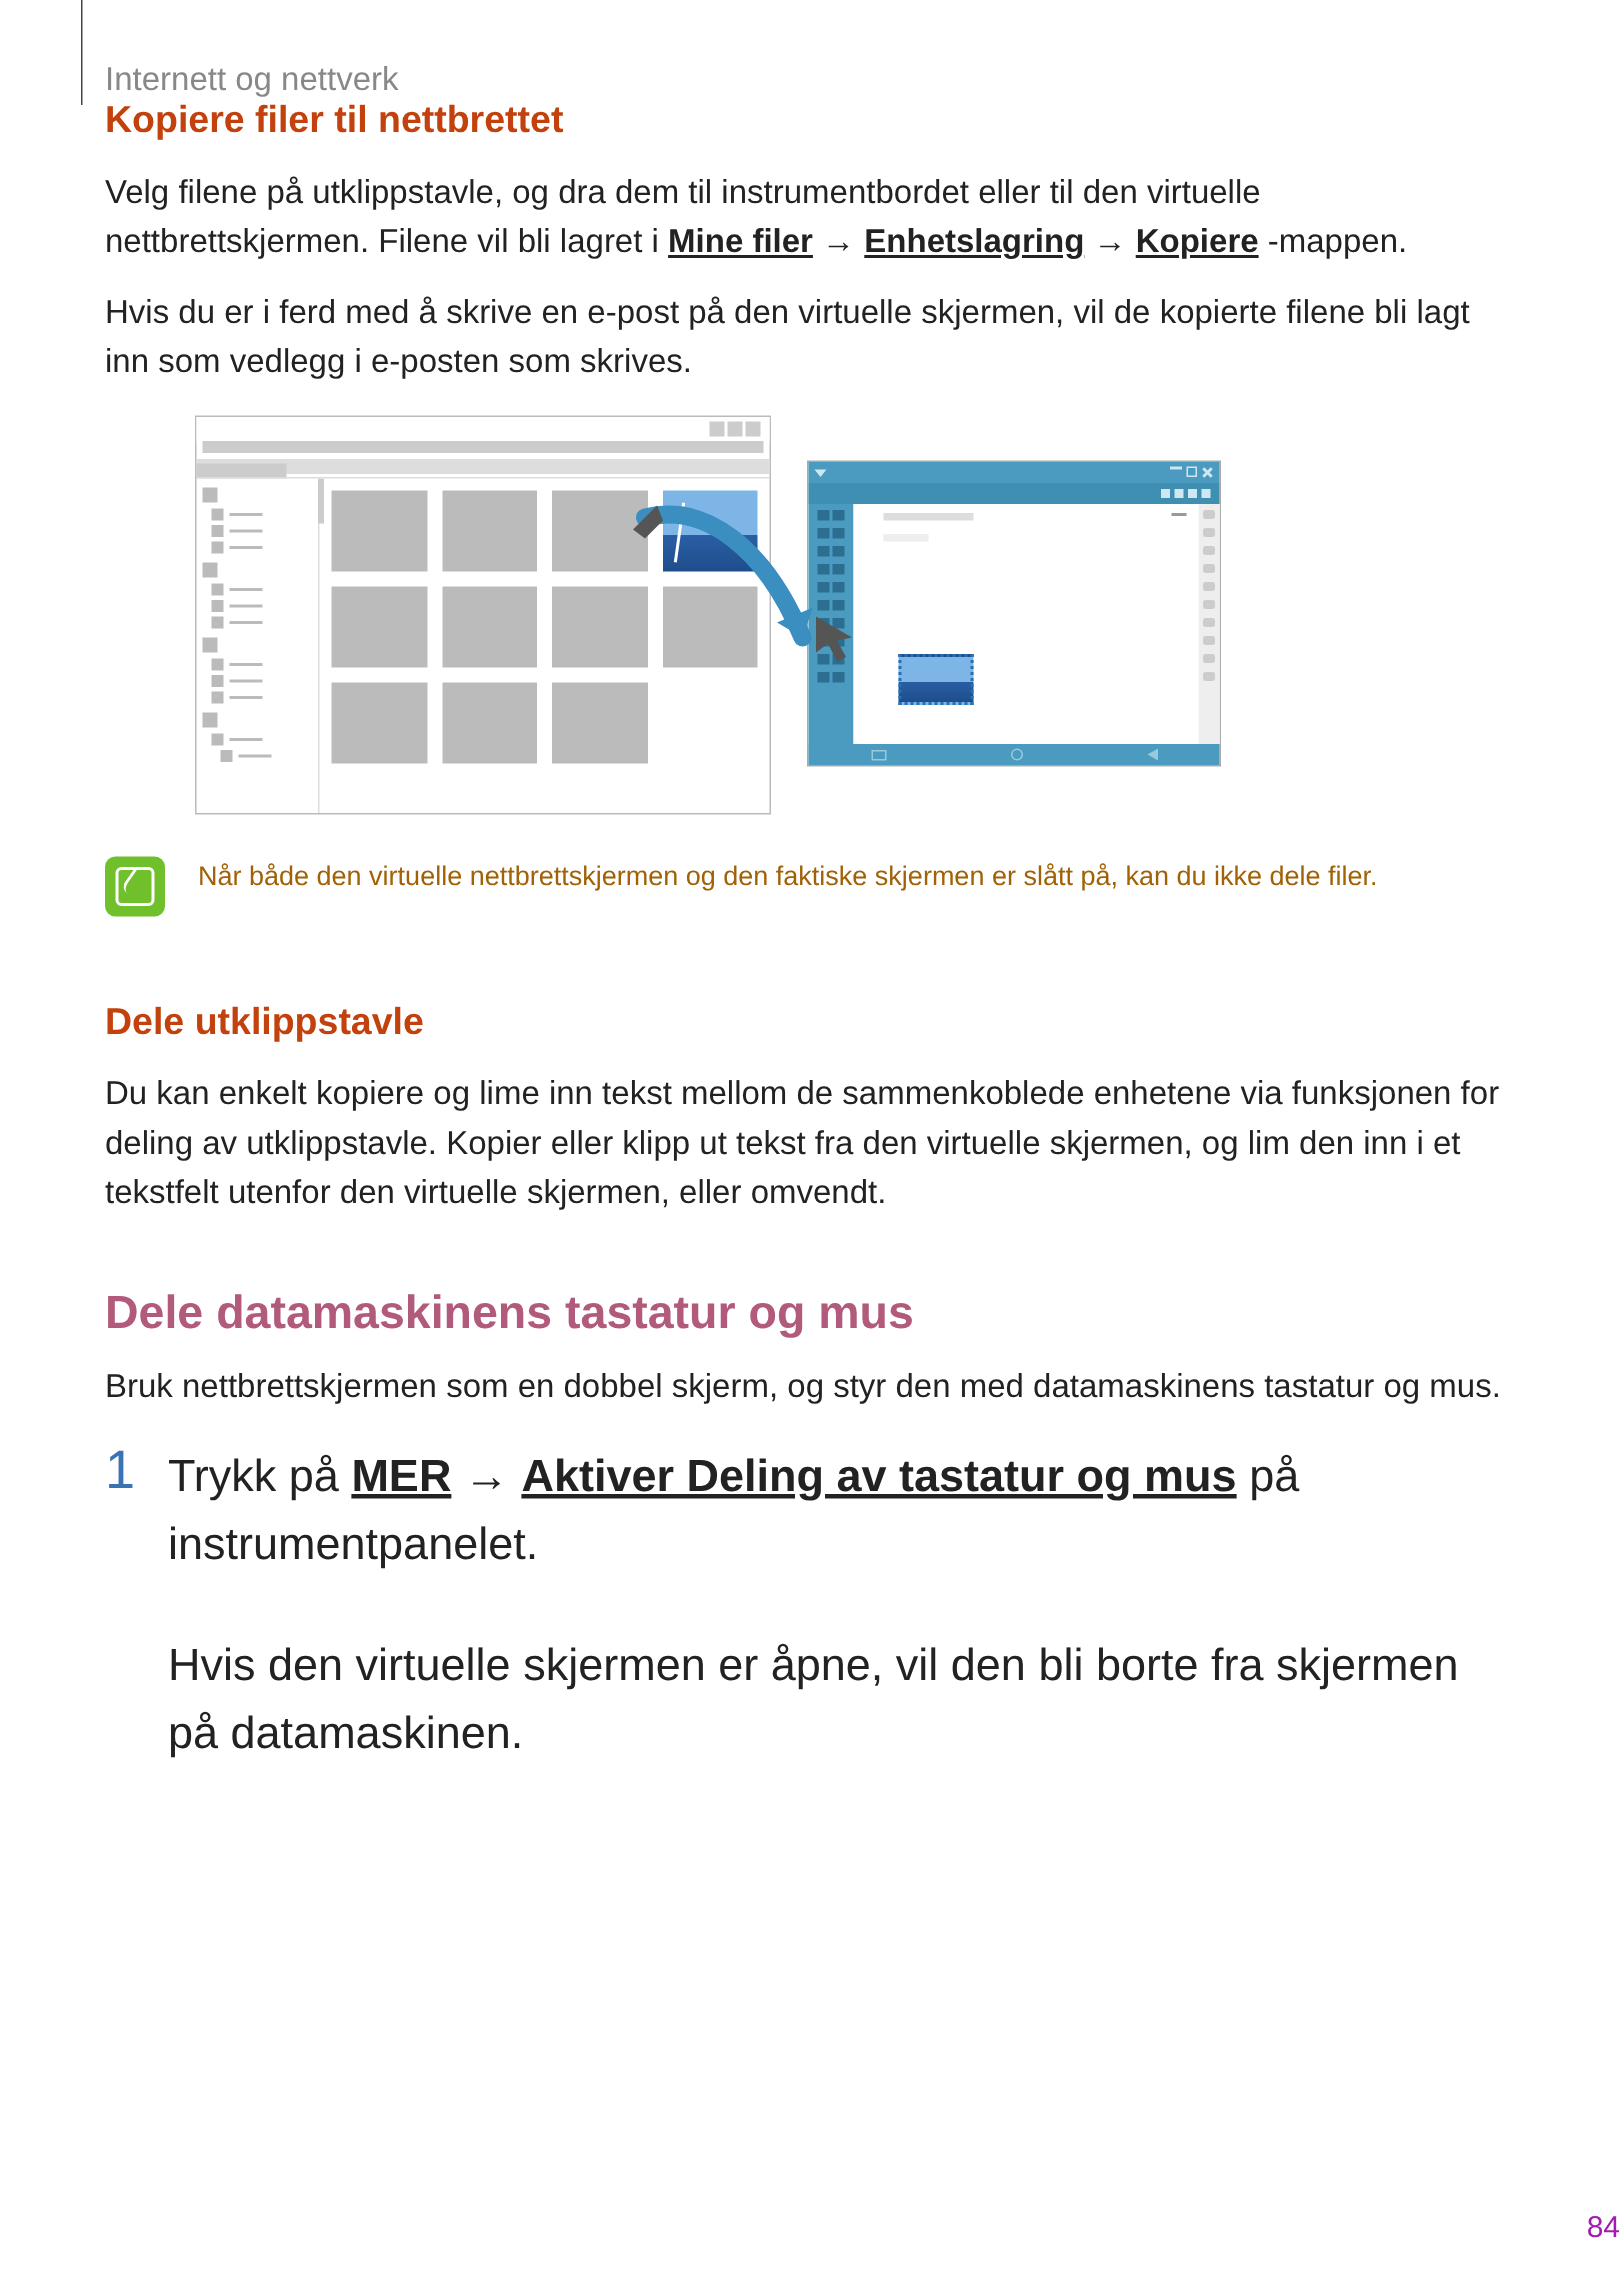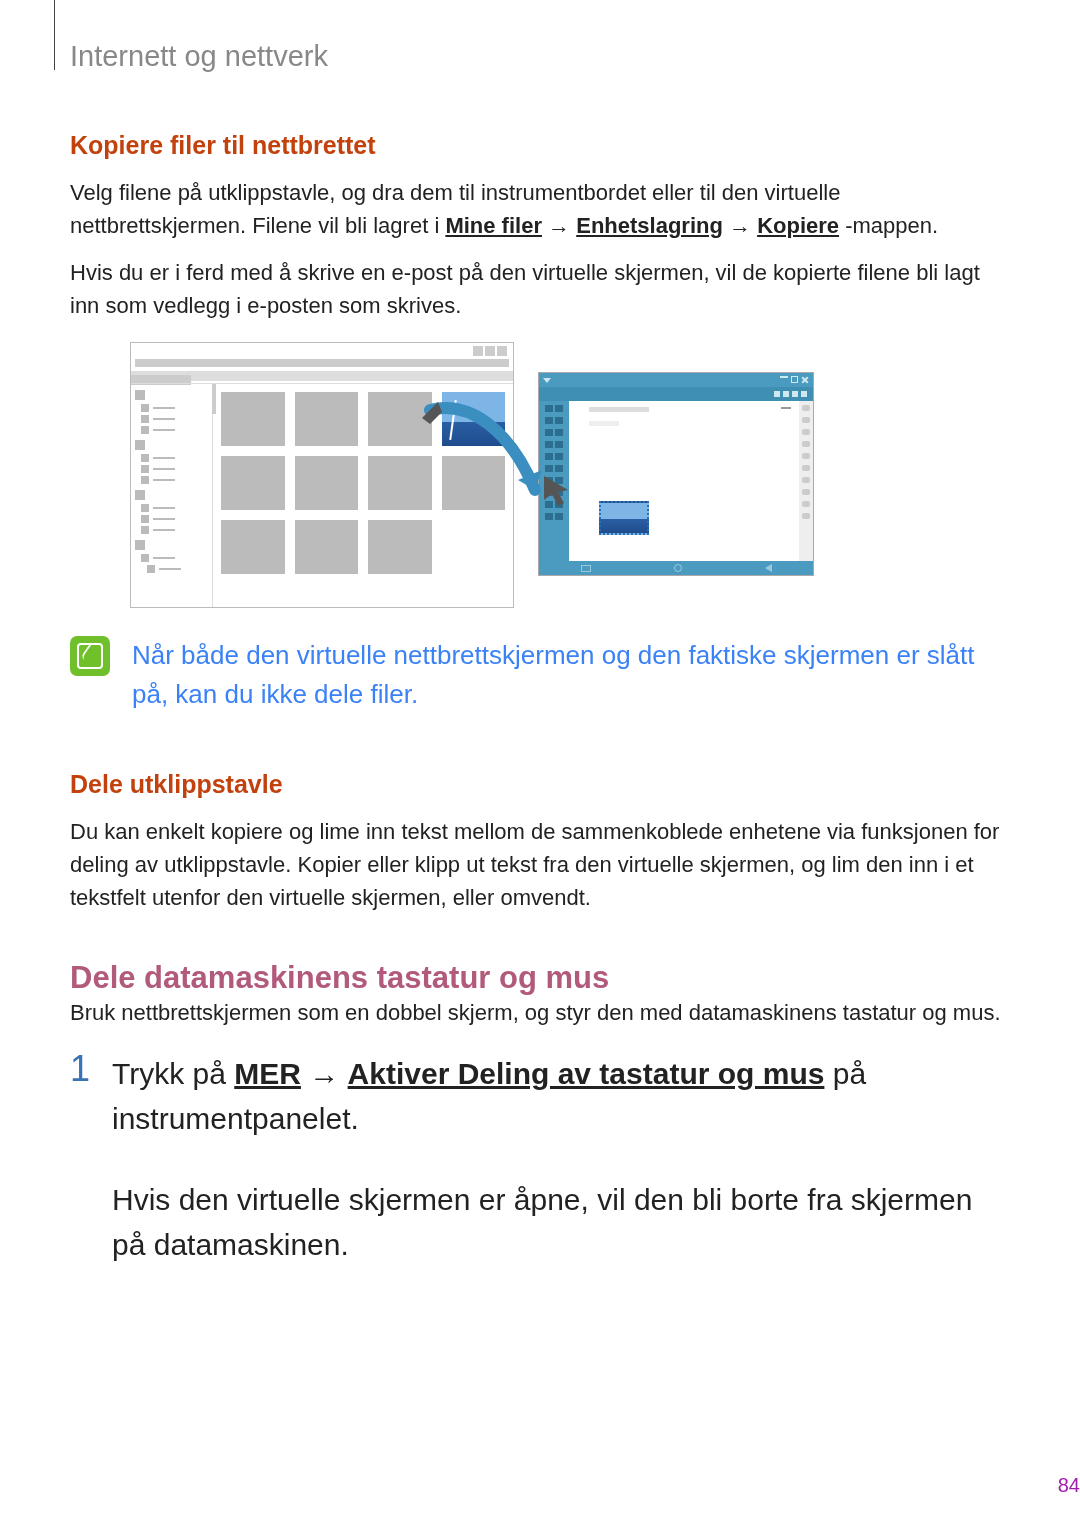--- a/index.html
+++ b/index.html
@@ -19,22 +19,21 @@
     background: #444;
   }
   .page {
     position: absolute;
     left: 70px;
     top: 40px;
     width: 940px;
   }
   .breadcrumb {
     color: #888;
-    font-size: 29px;
-    margin-bottom: 58px;
+    font-size: 22px;
   }
   .sub-heading {
     font-weight: bold;
     font-size: 25px;
     color: #c2410c;
     margin-bottom: 16px;
   }
   .para {
     font-size: 22px;
     color: #222;
@@ -237,28 +236,29 @@
   }
   .note-icon::after {
     content: "";
     position: absolute;
     left: 14px; top: 9px;
     width: 12px; height: 18px;
     border-left: 2px solid #fff;
     transform: rotate(35deg);
     border-radius: 0 0 0 6px;
   }
-  .note-text { font-size: 26px; line-height: 1.5; color:#3b82f6;}
+  .note-text { font-size: 18px; line-height: 1.5; color:#a16207;}
 
   
   .section-heading {
     color: #b15a7b;
     font-weight: bold;
     font-size: 31px;
     margin-top: 46px;
+    margin-bottom: 14px;
   }
 
   
   .step {
     display: flex;
     align-items: flex-start;
     gap: 16px;
     margin-top: 22px;
   }
   .step .num {

